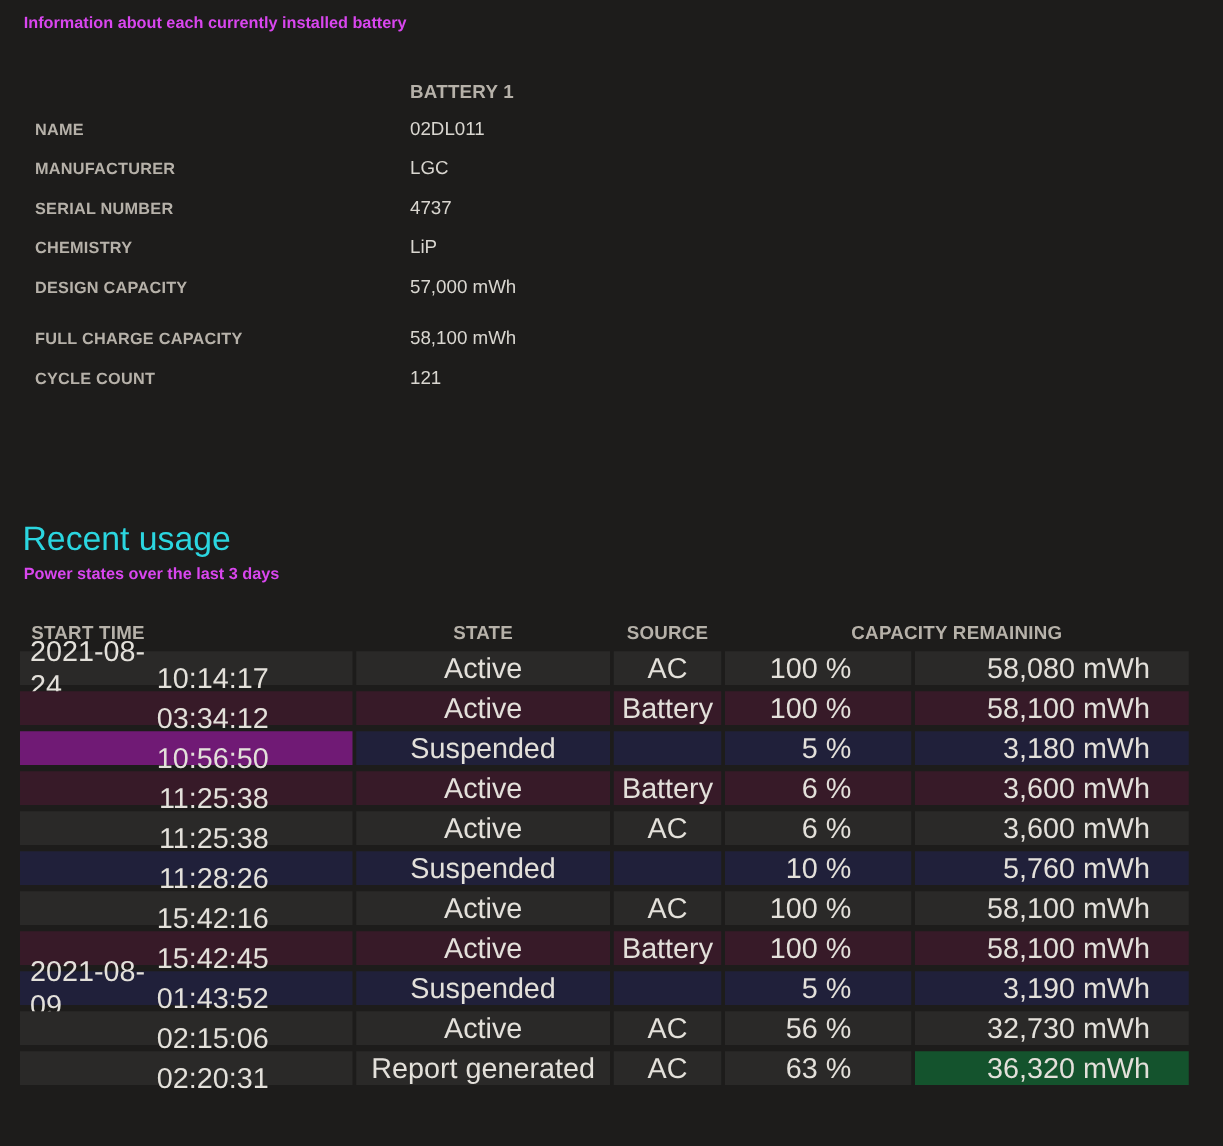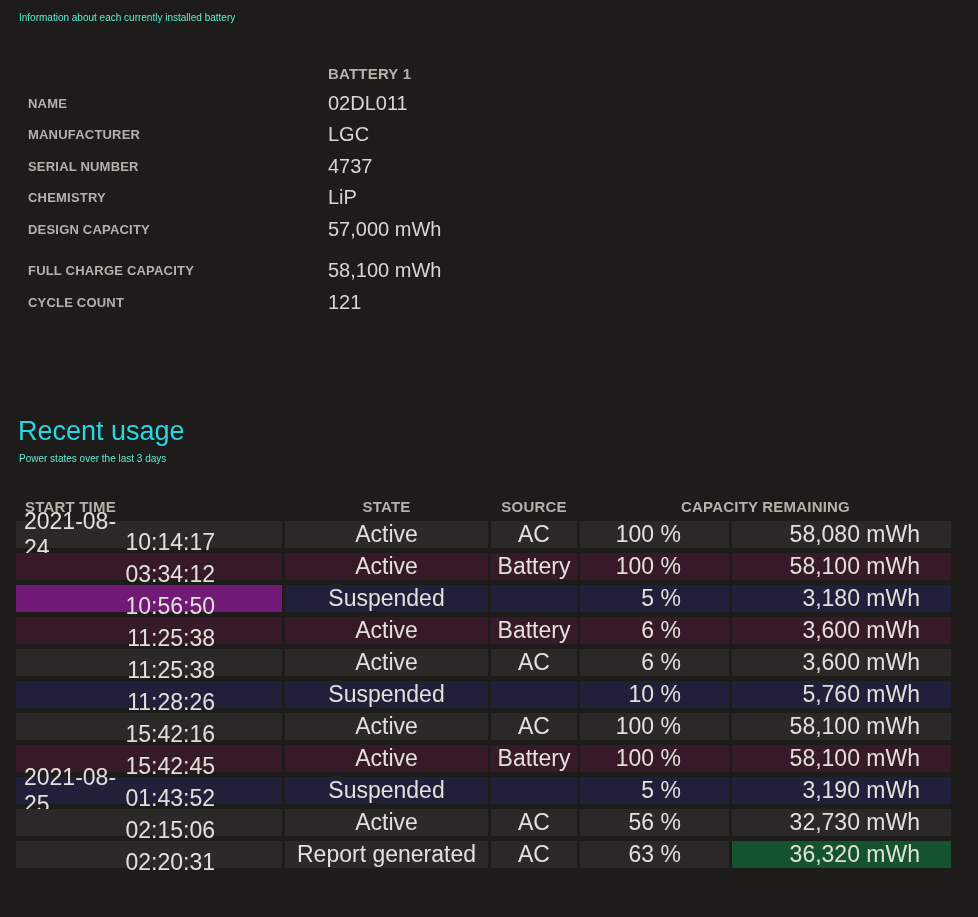--- a/index.html
+++ b/index.html
@@ -13,23 +13,23 @@
 
   
   .section-title {
     color: #2bd6e0;
     font-size: 27px;
     font-weight: 400;
     line-height: 32px;
     margin-left: 18px;
   }
   .section-sub {
-    color: #5eead4;
-    font-size: 10px;
-    font-weight: 400;
+    color: #d946ef;
+    font-size: 13px;
+    font-weight: 700;
     line-height: 20px;
     margin: 2px 0 0 19px;
   }
 
   
   .info-table { margin: 28px 0 0 28px; }
   .info-row {
     display: grid;
     grid-template-columns: 300px 420px;
     height: 31.5px;
@@ -37,21 +37,21 @@
   }
   .info-row.header-row { align-items: end; padding-bottom: 6px; }
   .info-label {
     color: #b6b1a9;
     font-size: 13px;
     font-weight: 700;
     letter-spacing: 0.2px;
   }
   .info-value {
     color: #d9d6d0;
-    font-size: 20px;
+    font-size: 15px;
     font-weight: 400;
   }
   .battery-col-header {
     grid-column: 2;
     color: #b6b1a9;
     font-size: 15px;
     font-weight: 700;
     letter-spacing: 0.2px;
   }
   .info-spacer { height: 10px; }
@@ -234,21 +234,21 @@
       <span class="sd"></span>
       <span class="st">15:42:45</span>
     </div>
     <div class="cell-state" style="background: rgb(55, 26, 40);">Active</div>
     <div class="cell-source" style="background: rgb(55, 26, 40);">Battery</div>
     <div class="cell-percent" style="background: rgb(55, 26, 40);">100 %</div>
     <div class="cell-capacity" style="background: rgb(55, 26, 40);">58,100 mWh</div>
   </div>
           <div class="usage-grid usage-row">
     <div class="cell-start" style="background: rgb(32, 32, 58);">
-      <span class="sd">2021-08-25</span>
+      <span class="sd">2021-08-09</span>
       <span class="st">01:43:52</span>
     </div>
     <div class="cell-state" style="background: rgb(32, 32, 58);">Suspended</div>
     <div class="cell-source" style="background: rgb(32, 32, 58);"></div>
     <div class="cell-percent" style="background: rgb(32, 32, 58);">5 %</div>
     <div class="cell-capacity" style="background: rgb(32, 32, 58);">3,190 mWh</div>
   </div>
           <div class="usage-grid usage-row">
     <div class="cell-start" style="background: rgb(42, 41, 40);">
       <span class="sd"></span>

